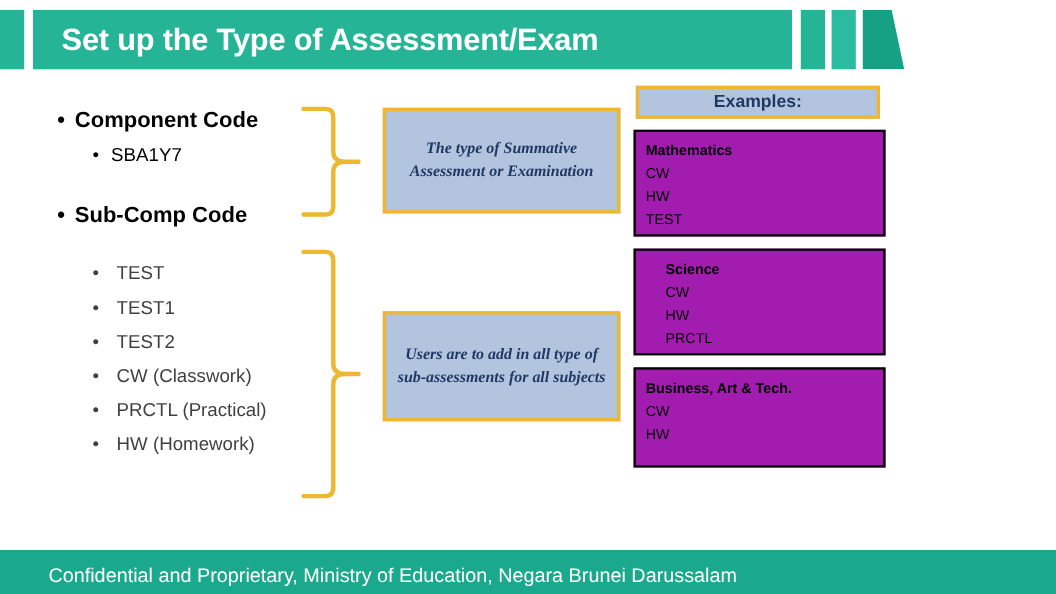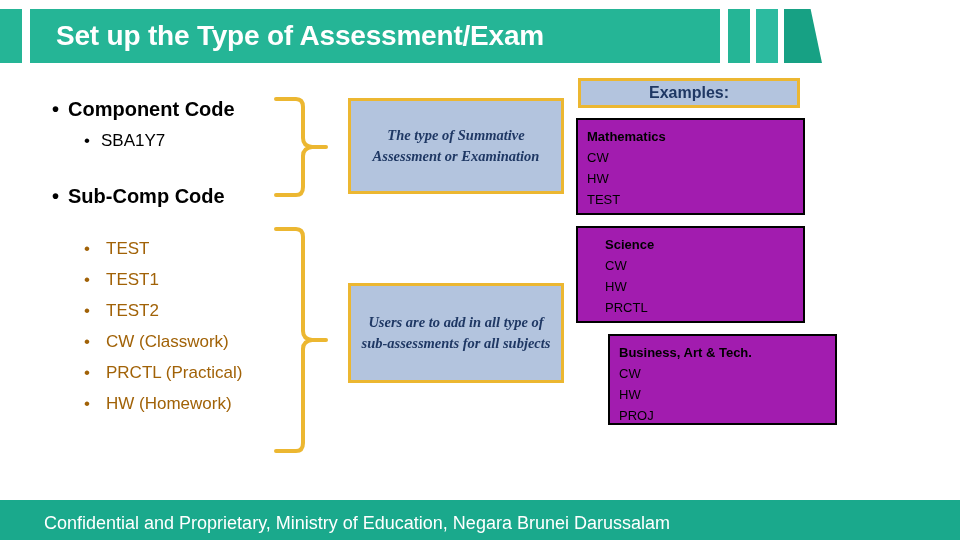--- a/index.html
+++ b/index.html
@@ -100,21 +100,21 @@
 
   .sublist {
     position: absolute;
     left: 84px;
     top: 233px;
   }
   .sublist .row {
     height: 31px;
     line-height: 31px;
     font-size: 17px;
-    color: #a16207;
+    color: #404040;
     white-space: nowrap;
   }
   .sublist .row .dot {
     display: inline-block;
     width: 22px;
   }
 
   
   .brace { position: absolute; }
   .brace svg { display: block; }
@@ -163,21 +163,21 @@
     position: absolute;
     left: 576px;
     width: 229px;
     background: #a21caf;
     border: 2px solid #000000;
     box-sizing: border-box;
     padding: 6px 8px 6px 9px;
   }
   #example-box-1 { top: 118px; height: 97px; }
   #example-box-2 { top: 226px; height: 97px; padding-left: 27px; }
-  #example-box-3 { top: 334px; height: 91px; margin-left: 32px; }
+  #example-box-3 { top: 334px; height: 91px; }
   .example-title {
     font-size: 13px;
     font-weight: bold;
     color: #000;
     line-height: 1.62;
     white-space: nowrap;
   }
   .example-item {
     font-size: 13px;
     font-weight: normal;
@@ -275,17 +275,16 @@
   <div class="example-title">Science</div>
   <div class="example-item">CW</div>
   <div class="example-item">HW</div>
   <div class="example-item">PRCTL</div>
 </div>
 
 <div class="example-box" id="example-box-3">
   <div class="example-title">Business, Art &amp; Tech.</div>
   <div class="example-item">CW</div>
   <div class="example-item">HW</div>
-  <div class="example-item">PROJ</div>
 </div>
 
 <div id="footer-bar"></div>
 <div id="footer-text">Confidential and Proprietary, Ministry of Education, Negara Brunei Darussalam</div>
 
 </body></html>

